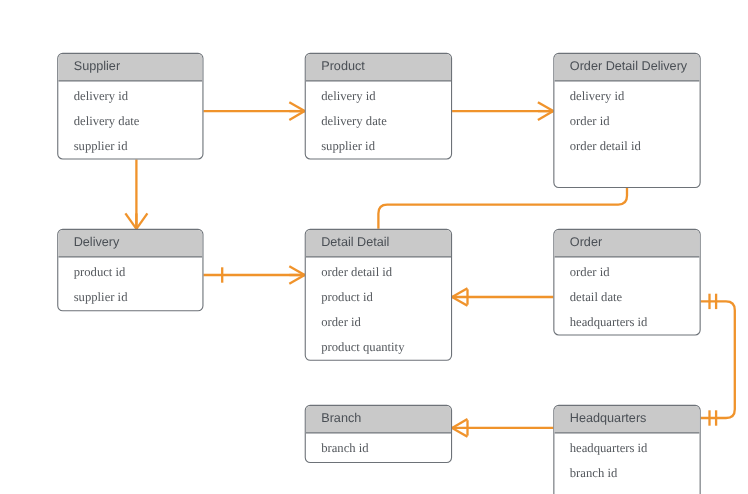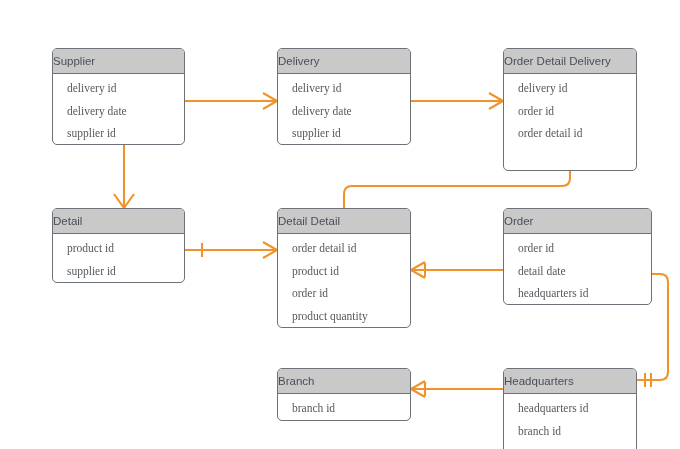--- a/index.html
+++ b/index.html
@@ -34,20 +34,21 @@
     z-index: 5;
   }
   .entity-header {
     box-sizing: border-box;
     height: 25px;
     background: #c9c9c9;
     border-bottom: 1.5px solid #6d7278;
     color: #4a4f55;
     font-size: 11.5px;
     line-height: 25px;
+    padding-left: 14px;
     white-space: nowrap;
     overflow: hidden;
   }
   .entity-body {
     padding: 3px 0 4px 0;
   }
   .attr {
     color: #55595e;
     font-size: 11.5px;
     line-height: 22.5px;
@@ -130,56 +131,56 @@
   <div class="entity" style="left:52px; top:48px; width:133px; height:97px;">
     <div class="entity-header">Supplier</div>
     <div class="entity-body">
       <div class="attr">delivery id</div>
       <div class="attr">delivery date</div>
       <div class="attr">supplier id</div>
     </div>
   </div>
 
   <div class="entity" style="left:277px; top:48px; width:134px; height:97px;">
-    <div class="entity-header">Delivery</div>
+    <div class="entity-header">Product</div>
     <div class="entity-body">
       <div class="attr">delivery id</div>
       <div class="attr">delivery date</div>
       <div class="attr">supplier id</div>
     </div>
   </div>
 
   <div class="entity" style="left:503px; top:48px; width:134px; height:123px;">
     <div class="entity-header">Order Detail Delivery</div>
     <div class="entity-body">
       <div class="attr">delivery id</div>
       <div class="attr">order id</div>
       <div class="attr">order detail id</div>
     </div>
   </div>
 
   <div class="entity" style="left:52px; top:208px; width:133px; height:75px;">
-    <div class="entity-header">Detail</div>
+    <div class="entity-header">Delivery</div>
     <div class="entity-body">
       <div class="attr">product id</div>
       <div class="attr">supplier id</div>
     </div>
   </div>
 
   <div class="entity" style="left:277px; top:208px; width:134px; height:120px;">
     <div class="entity-header">Detail Detail</div>
     <div class="entity-body">
       <div class="attr">order detail id</div>
       <div class="attr">product id</div>
       <div class="attr">order id</div>
       <div class="attr">product quantity</div>
     </div>
   </div>
 
-  <div class="entity" style="left:503px; top:208px; width:149px; height:97px;">
+  <div class="entity" style="left:503px; top:208px; width:134px; height:97px;">
     <div class="entity-header">Order</div>
     <div class="entity-body">
       <div class="attr">order id</div>
       <div class="attr">detail date</div>
       <div class="attr">headquarters id</div>
     </div>
   </div>
 
   <div class="entity" style="left:277px; top:368px; width:134px; height:53px;">
     <div class="entity-header">Branch</div>

